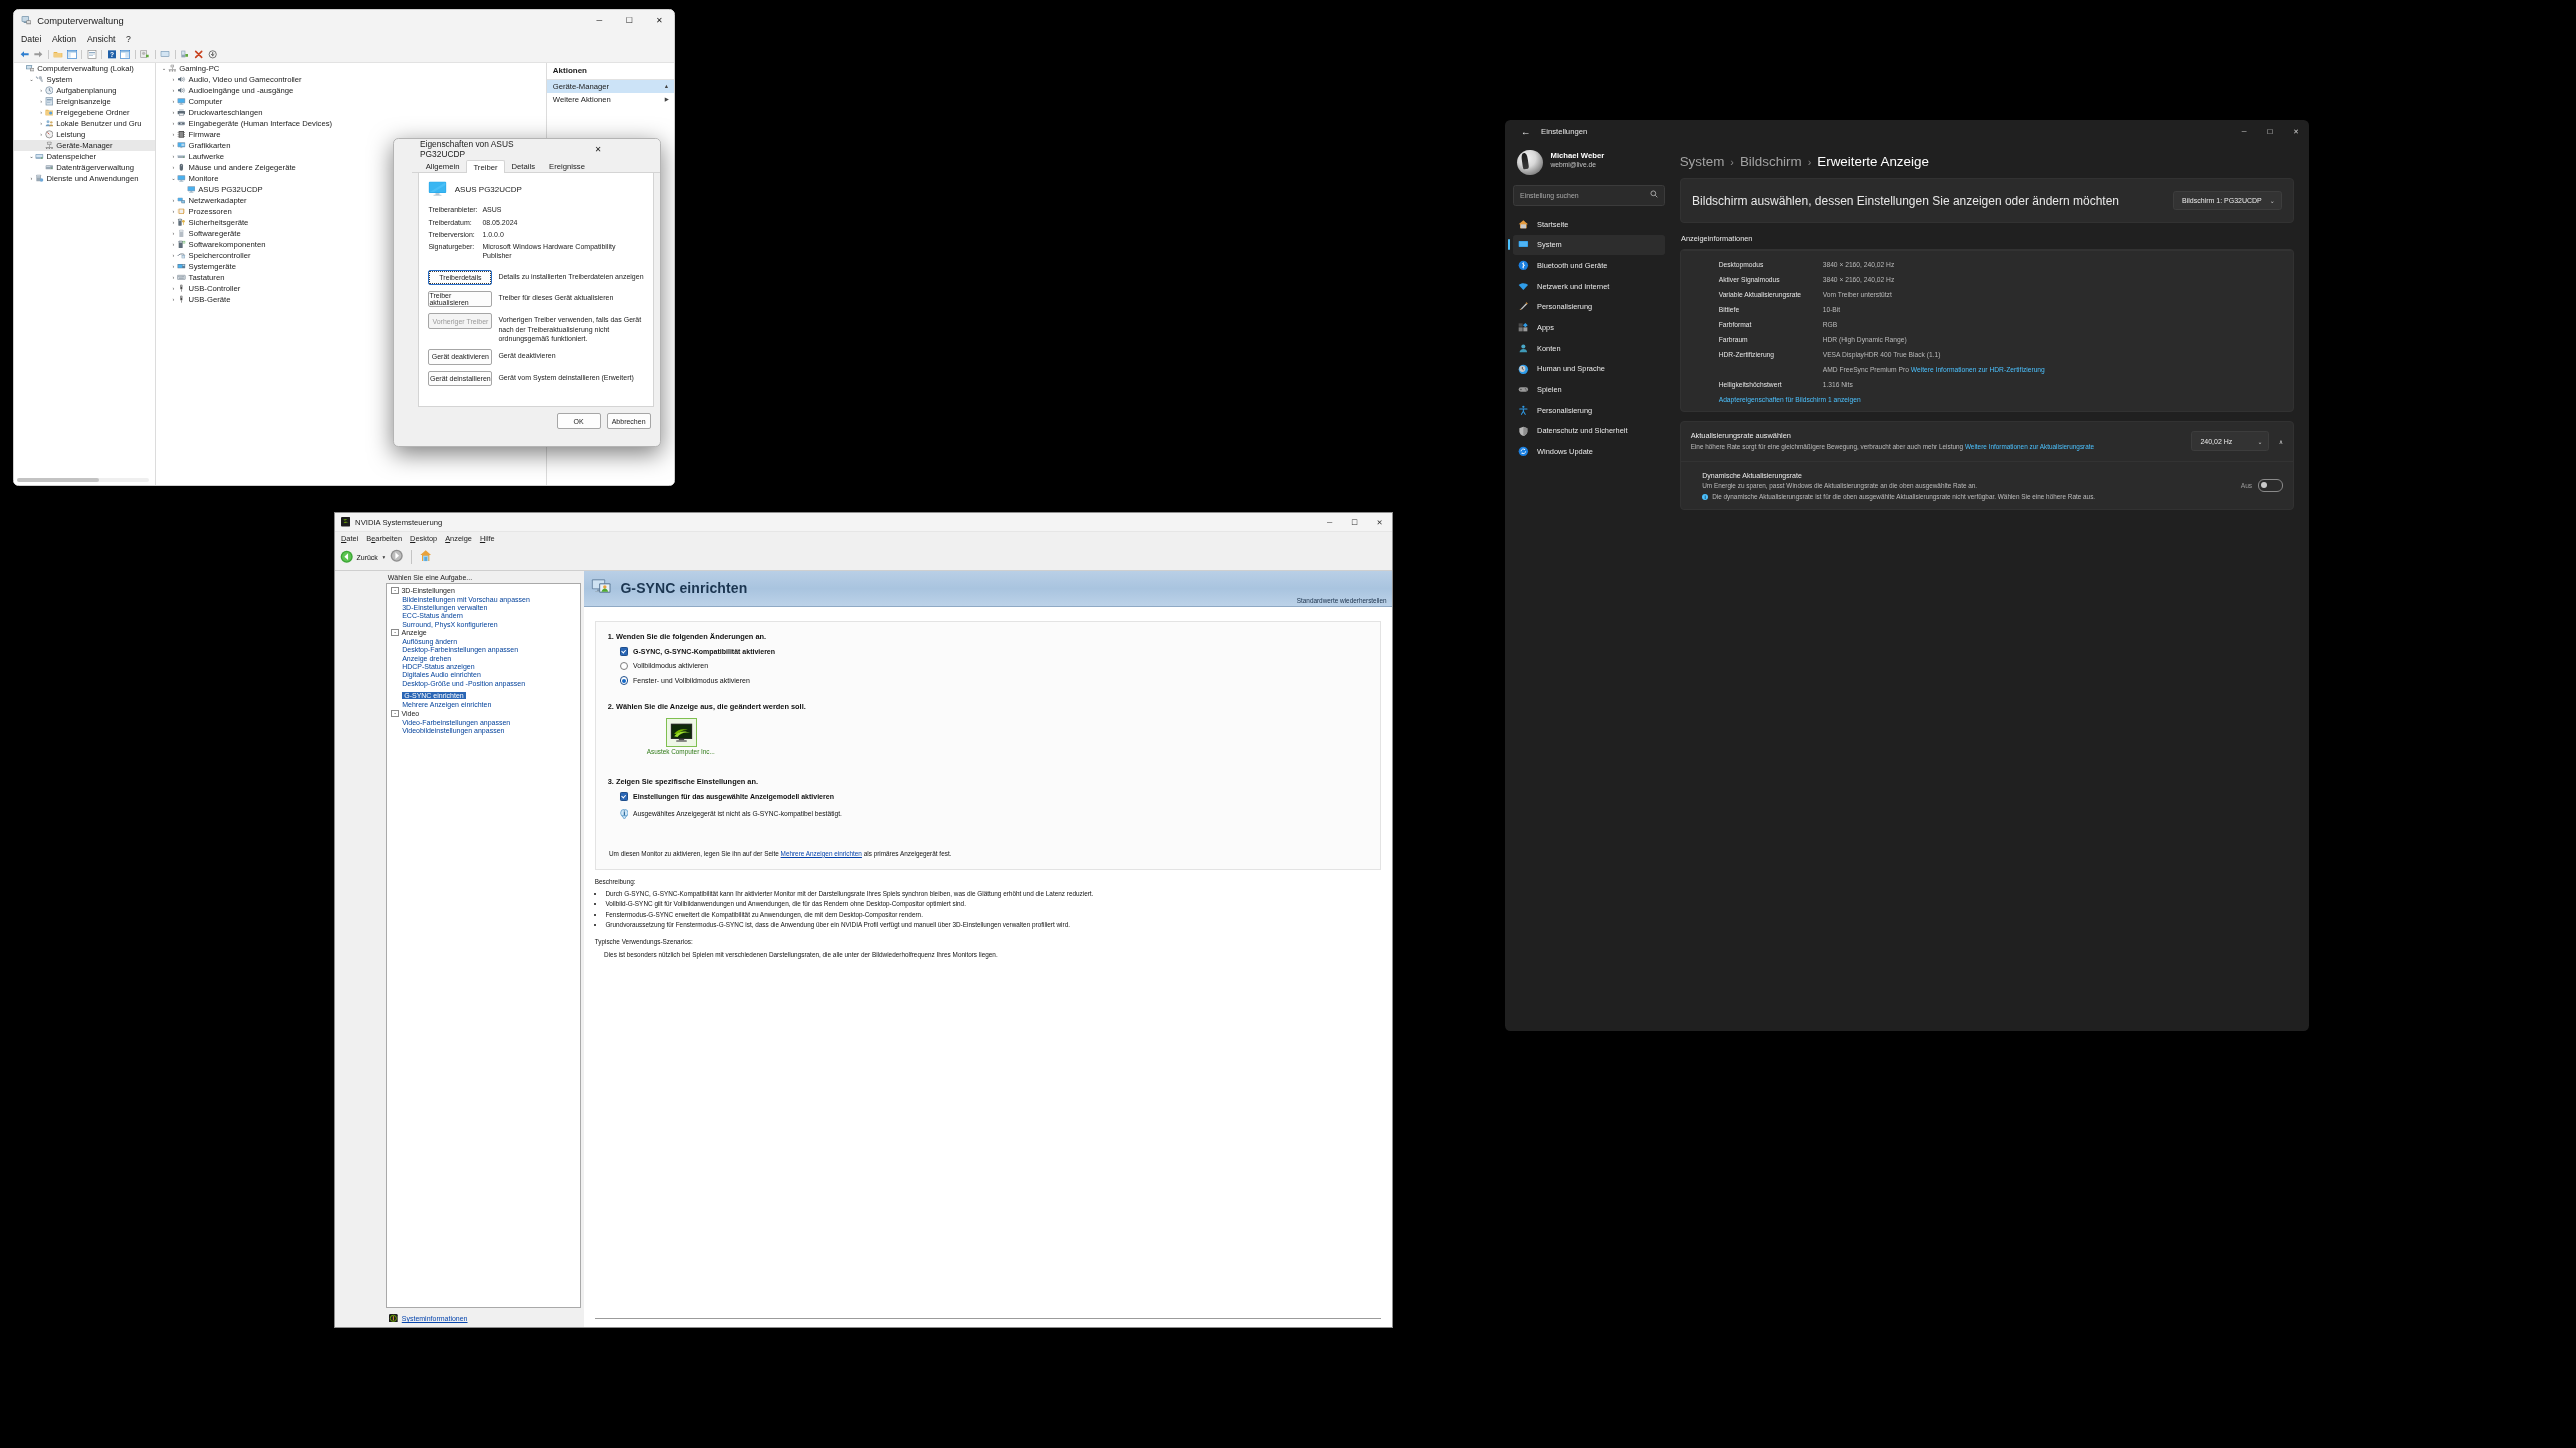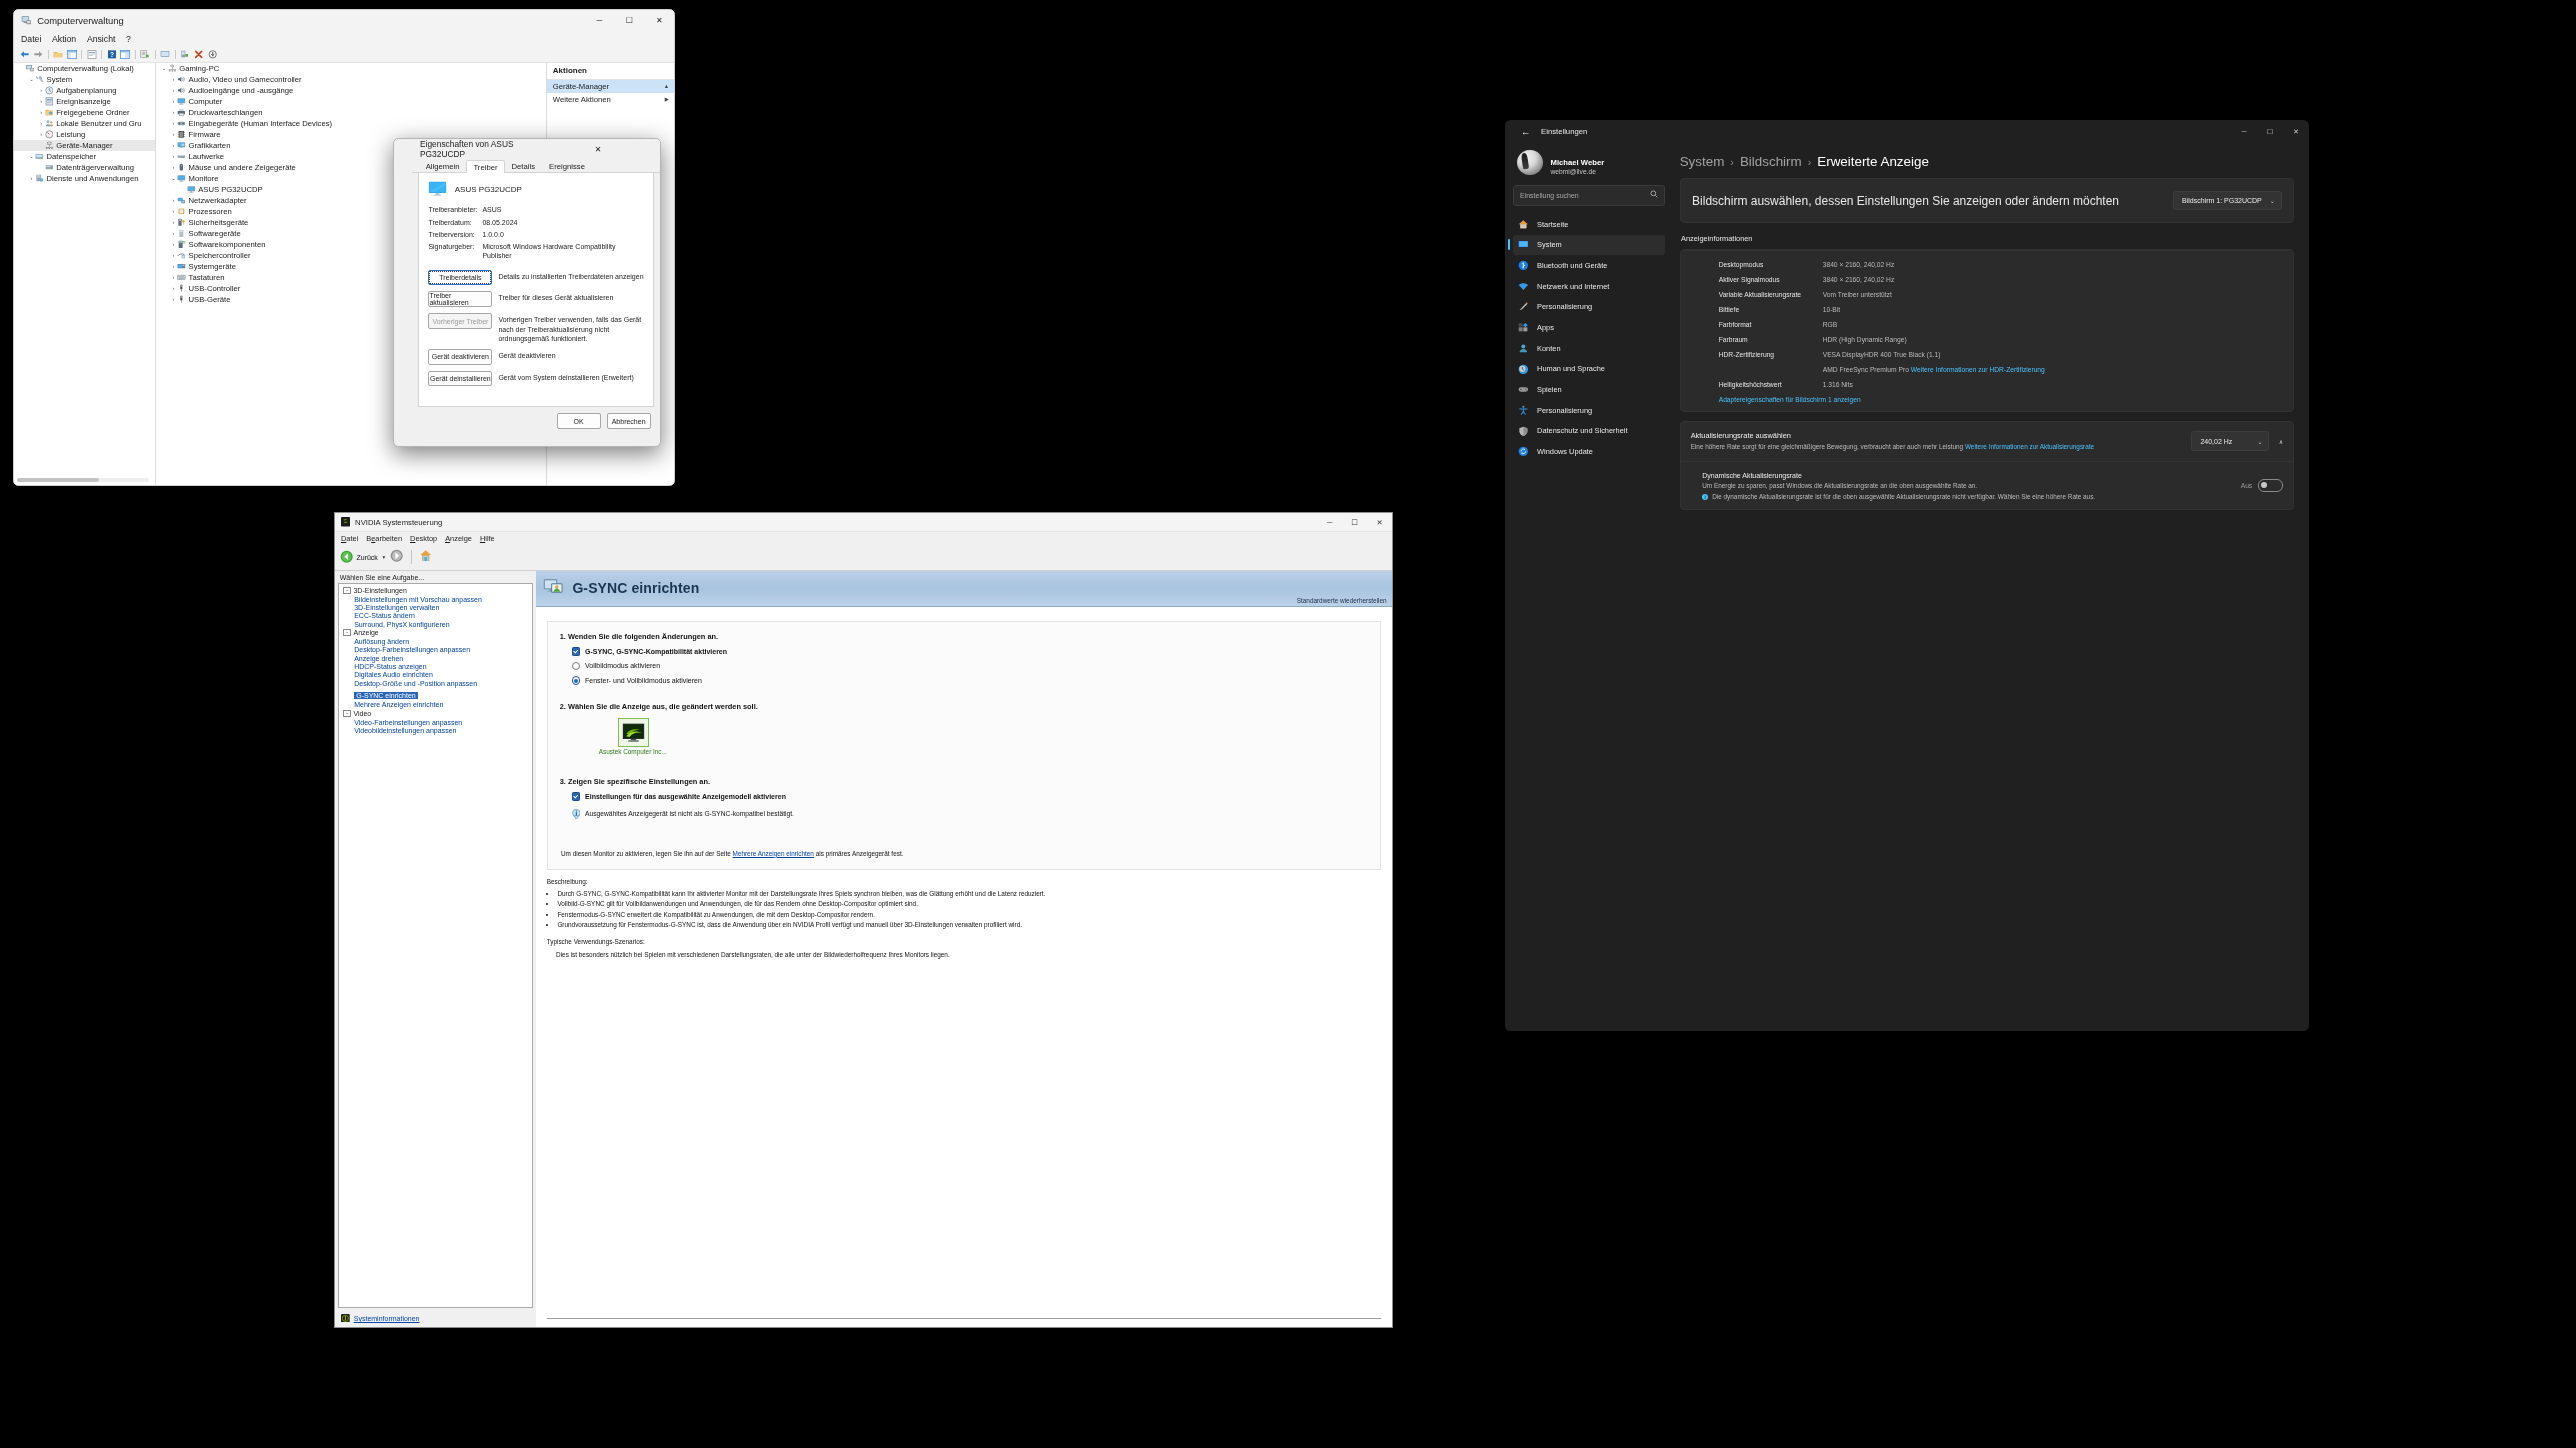--- a/index.html
+++ b/index.html
@@ -87,21 +87,21 @@
   #nvidia .ntitle{height:18px;background:#f4f4f4;display:flex;align-items:center;
         padding-left:6px;font-size:7.7px;color:#1b1b1b;border-bottom:0.7px solid #e6e6e6;}
   #nvidia .ntitle .ico{width:9.4px;height:9.4px;margin-right:4.7px;}
   #nvidia .ntitle .t{flex:1;}
   #nvidia .nwb{width:25px;height:18px;display:flex;align-items:center;justify-content:center;font-size:7.4px;color:#333;}
   #nvidia .nmenu{height:12.7px;display:flex;align-items:center;gap:8px;padding-left:6px;
         font-size:7.4px;color:#1b1b1b;background:#f0f0f0;}
   #nvidia .nmenu u{text-decoration:underline;}
   #nvidia .ntool{height:25px;display:flex;align-items:center;gap:4.7px;padding-left:5.4px;
         background:#f0f0f0;border-bottom:0.7px solid #cfcfcf;}
-  #nvidia .nbody{display:flex;height:calc(100% - 18px - 12.7px - 25.5px);}
+  #nvidia .nbody{display:flex;height:calc(100% - 18px - 12.7px - 25.5px);padding-left:48px;}
   #nvidia .nleft{width:201px;background:#f0f0f0;padding:2.7px 3.4px 0 3.4px;box-sizing:border-box;
         display:flex;flex-direction:column;}
   #nvidia .ntaskhdr{font-size:7px;color:#1b1b1b;padding:0.7px 0 2px 1.3px;}
   #nvidia .ntree{flex:1;background:#fff;border:0.7px solid #a9a9a9;overflow:hidden;padding:2px 0 0 0;}
   #nvidia .nsysinfo{height:20px;display:flex;align-items:center;gap:4px;font-size:7px;padding-left:2.7px;}
   #nvidia .nsysinfo a{color:#0645ad;text-decoration:underline;}
   .ncat{font-size:7px;color:#1b1b1b;padding:0.7px 0 0.7px 4px;display:flex;align-items:center;gap:2.7px;}
   .nlink{font-size:7px;color:#00409a;padding:0.7px 0 0.7px 14.8px;white-space:nowrap;}
   .nlink.sel{background:#2a66b5;color:#fff;display:inline-block;margin-left:14.8px;padding:0 2px;}
   #nvidia .nright{flex:1;background:#fff;overflow:hidden;display:flex;flex-direction:column;}
@@ -140,21 +140,21 @@
   #settings{left:1505px;top:120px;width:804px;height:911px;background:#202020;
         border-radius:5.4px;overflow:hidden;box-shadow:0 6.7px 27px rgba(0,0,0,.6);}
   #settings .stitle{height:23px;display:flex;align-items:center;padding-left:12px;}
   #settings .back{width:17.4px;height:17.4px;display:flex;align-items:center;justify-content:center;
         color:#e6e6e6;font-size:9.4px;border-radius:2.7px;}
   #settings .stitle .lbl{font-size:7.7px;color:#e7e7e7;margin-left:6.7px;flex:1;}
   #settings .swb{width:26px;height:23px;display:flex;align-items:center;justify-content:center;
         font-size:6.7px;color:#d4d4d4;}
   #settings .sbody{display:flex;height:calc(100% - 23px);}
   #settings .sside{width:168px;padding:2.7px 8px 0 8px;box-sizing:border-box;}
-  .usr{display:flex;align-items:flex-end;gap:8px;padding:4px 0 9.4px 4px;}
+  .usr{display:flex;align-items:flex-start;gap:8px;padding:4px 0 9.4px 4px;}
   .usr .av{width:25.5px;height:25.5px;border-radius:50%;flex:none;overflow:hidden;
       background:radial-gradient(circle at 38% 32%,#f2f2f2 0%,#d8d8d8 38%,#8f8f8f 70%,#4c4c4c 100%);
       position:relative;}
   .usr .av:before{content:"";position:absolute;left:4.7px;top:3.4px;width:6px;height:16px;
       background:linear-gradient(180deg,#1a1a1a,#3c3c3c);border-radius:40% 40% 20% 20%;transform:rotate(-8deg);}
   .usr .nm{font-size:7.7px;font-weight:bold;color:#fff;line-height:1.45;}
   .usr .em{font-size:6.7px;color:#c5c5c5;}
   .srch{height:19.5px;background:#2b2b2b;border:0.7px solid #3b3b3b;border-radius:2.7px;
       display:flex;align-items:center;padding:0 6px;gap:4.7px;margin-bottom:8px;}
   .srch .txt{font-size:7px;color:#a9a9a9;flex:1;}

